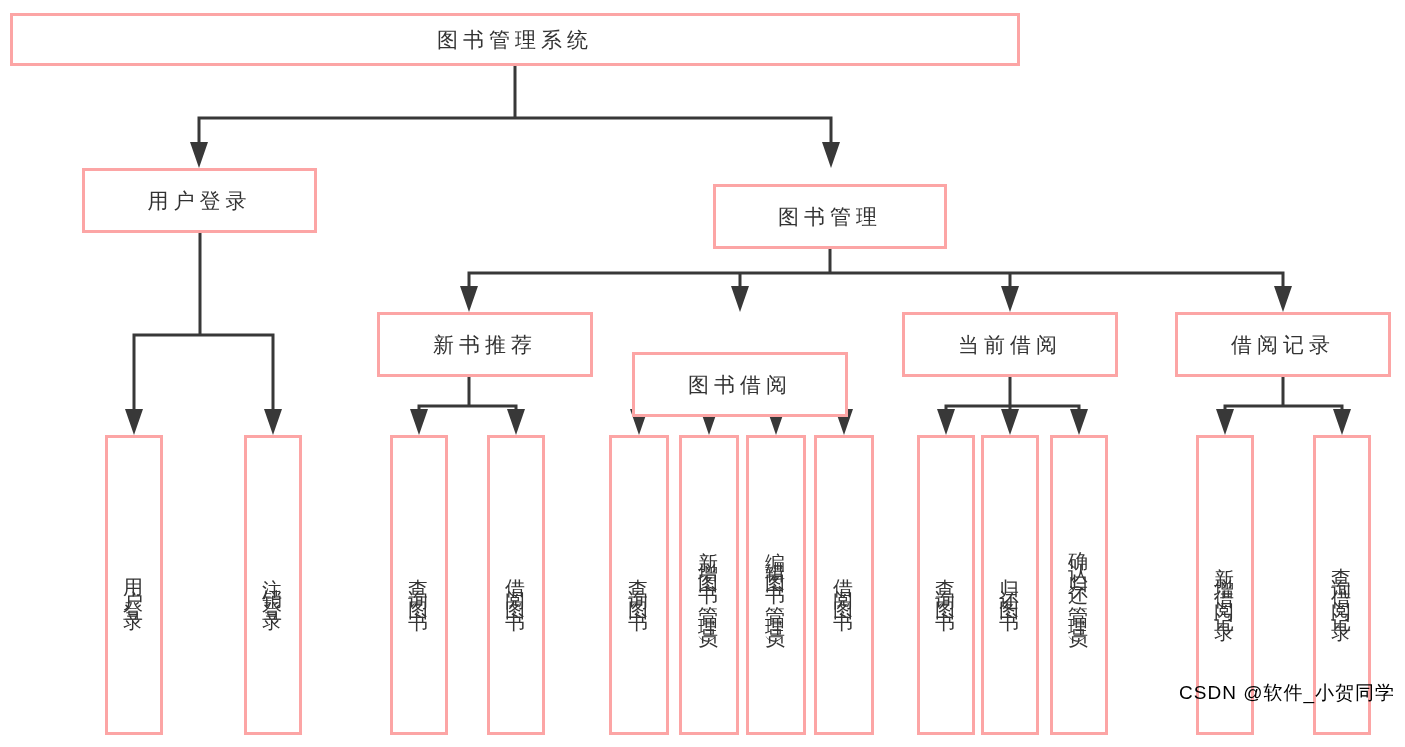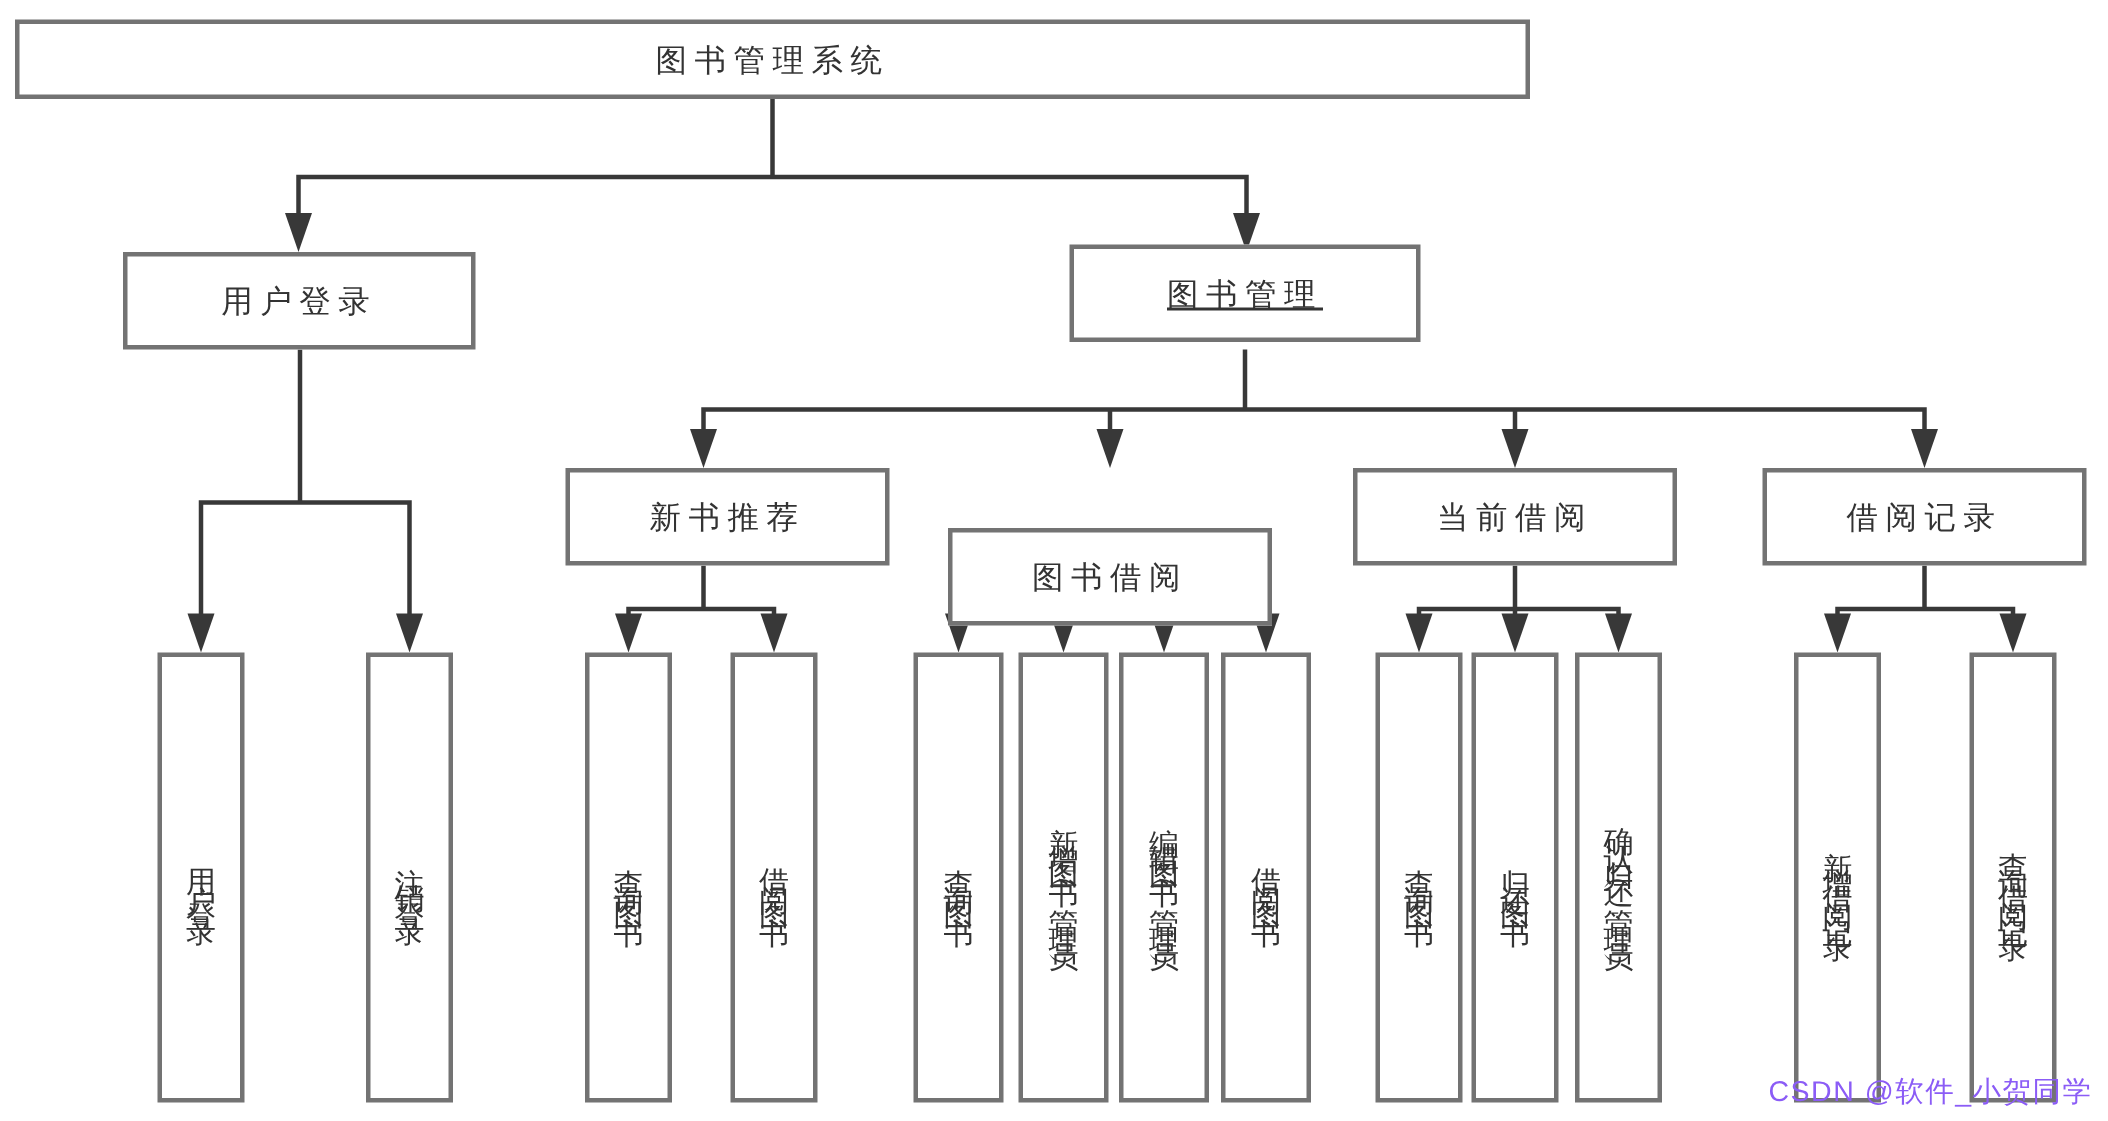--- a/index.html
+++ b/index.html
@@ -7,53 +7,53 @@
     position:relative;
     width:1405px; height:747px;
     background:#ffffff;
     font-family:"Liberation Sans", sans-serif;
     overflow:hidden;
   }
   #wires { position:absolute; left:0; top:0; width:1405px; height:747px; }
   .box {
     position:absolute;
     box-sizing:border-box;
-    border:3px solid #737373;
+    border:3px solid #fca5a5;
     background:#ffffff;
     display:flex; align-items:center; justify-content:center;
     color:#333333;
   }
   .hl { font-size:21px; letter-spacing:5px; white-space:nowrap; }
   .vl {
     writing-mode:vertical-rl;
     text-orientation:mixed;
     font-size:20px;
     letter-spacing:11px;
     white-space:nowrap;
   }
   
   .n-root { left:10px;  top:13px;  width:1010px; height:53px; }
   .n-l2a  { left:82px;  top:168px; width:235px;  height:65px; }
-  .n-l2b  { left:713px; top:163px; width:234px;  height:65px;text-decoration:underline; }
+  .n-l2b  { left:713px; top:184px; width:234px;  height:65px; }
   .n-l3a  { left:377px; top:312px; width:216px;  height:65px; }
   .n-l3b  { left:632px; top:312px; width:216px;  height:65px;margin-top:40px; }
   .n-l3c  { left:902px; top:312px; width:216px;  height:65px; }
   .n-l3d  { left:1175px;top:312px; width:216px;  height:65px; }
   .leaf   { top:435px; height:300px; width:58px; }
   .g1c1 { left:105px; }  .g1c2 { left:244px; }
   .g2c1 { left:390px; }  .g2c2 { left:487px; }
   .g3c1 { left:609px; width:60px; } .g3c2 { left:679px; width:60px; }
   .g3c3 { left:746px; width:60px; } .g3c4 { left:814px; width:60px; }
   .g4c1 { left:917px; }  .g4c2 { left:981px; } .g4c3 { left:1050px; }
   .g5c1 { left:1196px; } .g5c2 { left:1313px; }
   .watermark {
     position:absolute;
-    right:10px; top:715px;
+    right:10px; top:680px;
     font-size:19px;
-    color:#8b5cf6;
+    color:#000000;
     letter-spacing:1px;
     z-index:5;
     white-space:nowrap;
   }
 </style>
 </head>
 <body>
 
 <div id="canvas">
 

